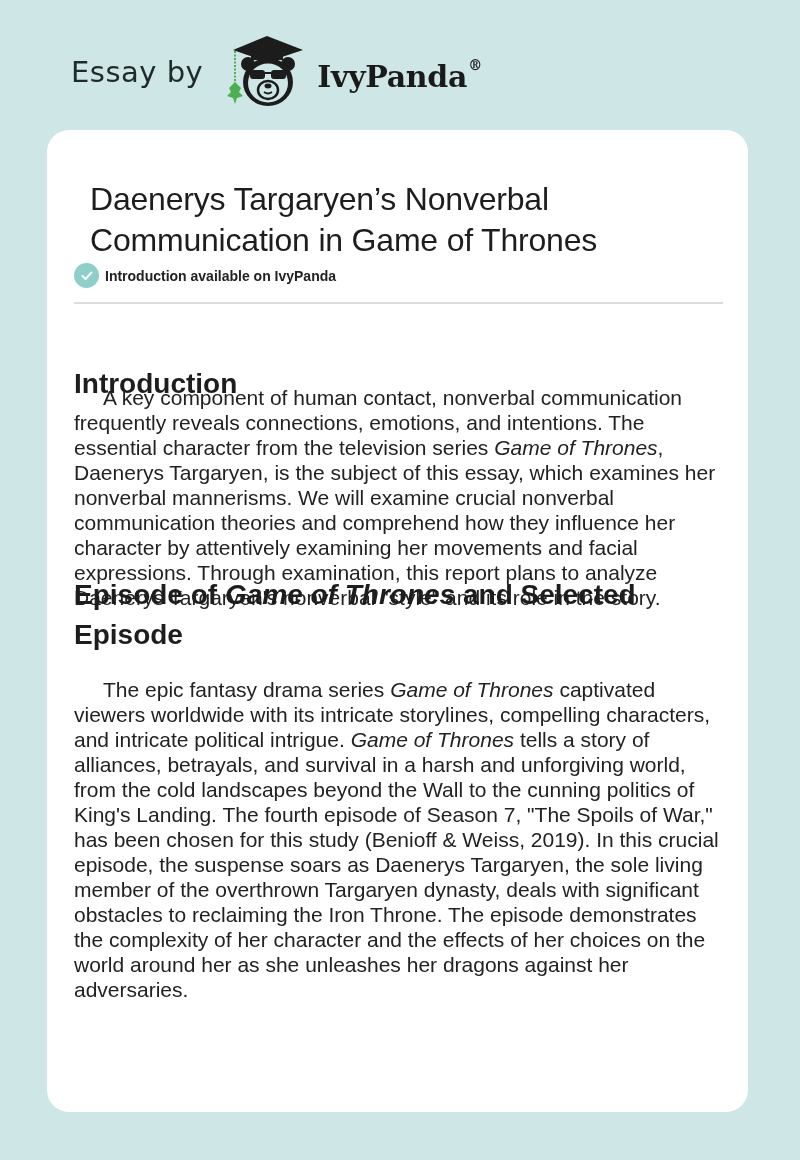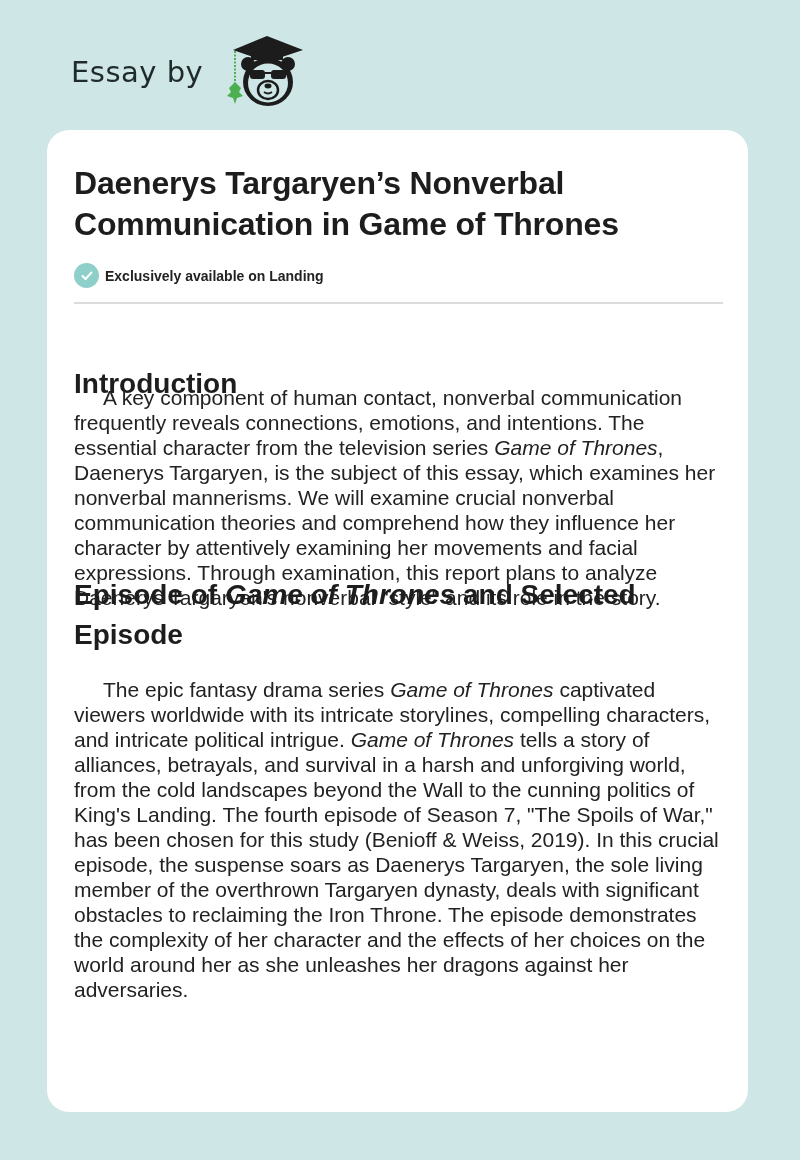--- a/index.html
+++ b/index.html
@@ -28,22 +28,22 @@
   .reg { font-size: 14px; vertical-align: top; position: relative; top: -2px; margin-left: 1px; }
 
   .card {
     position: absolute; left: 47px; top: 130px;
     width: 701px; height: 982px;
     background: #ffffff; border-radius: 22px;
   }
   .content { position: absolute; left: 27px; top: 0; width: 649px; }
 
   .title {
-    margin: 0; position: absolute; top: 33px; left: 0; width: 640px;
-    font-size: 32px; font-weight: bold; line-height: 41px; color: #1d1d1d;
+    margin: 16px; position: absolute; top: 33px; left: 0; width: 640px;
+    font-size: 32px; font-weight: normal; line-height: 41px; color: #1d1d1d;
     letter-spacing: -0.2px;
   }
   .exclusive {
     position: absolute; top: 133px; left: 0;
     display: flex; align-items: center;
   }
   .check-badge {
     width: 25px; height: 25px; border-radius: 50%;
     background: #8fcfc9; display: flex; align-items: center; justify-content: center;
     margin-right: 6px;
@@ -86,33 +86,34 @@
     <ellipse cx="47" cy="49" rx="20" ry="19.5" fill="#cfe6e6"></ellipse>
 
     <rect x="29" y="36" width="15" height="9" rx="3" fill="#1c1c1c"></rect>
     <rect x="50" y="36" width="15" height="9" rx="3" fill="#1c1c1c"></rect>
     <line x1="44" y1="39" x2="50" y2="39" stroke="#1c1c1c" stroke-width="2"></line>
 
     <ellipse cx="47" cy="56" rx="10" ry="9" fill="#cfe6e6" stroke="#1c1c1c" stroke-width="2.5"></ellipse>
     <ellipse cx="47" cy="52" rx="3.5" ry="2.4" fill="#1c1c1c"></ellipse>
     <path d="M43,58 Q47,61 51,58" stroke="#1c1c1c" stroke-width="1.8" fill="none"></path>
   </svg>
+  <span class="brand"><span>IvyPanda</span><span class="reg">®</span></span>
 </div>
 
 <div class="card">
   <div class="content">
     <h1 class="title">Daenerys Targaryen’s Nonverbal Communication in Game of Thrones</h1>
 
     <div class="exclusive">
       <span class="check-badge">
         <svg width="12" height="10" viewBox="0 0 12 10">
             <path d="M1.5,5 L4.5,8 L10.5,1.5" stroke="#ffffff" stroke-width="2" fill="none" stroke-linecap="round" stroke-linejoin="round"></path>
           </svg>
       </span>
-      <span class="exclusive-text">Exclusively available on Landing</span>
+      <span class="exclusive-text">Introduction available on IvyPanda</span>
     </div>
 
     <div class="divider"></div>
 
     <h2 class="h2" style="top:194px;margin-top:40px;">Introduction</h2>
 
     <p class="para" style="top:255px;"><span>A key component of human contact, nonverbal communication frequently reveals connections, emotions, and intentions. The essential character from the television series </span><em>Game of Thrones</em><span>, Daenerys Targaryen, is the subject of this essay, which examines her nonverbal mannerisms. We will examine crucial nonverbal communication theories and comprehend how they influence her character by attentively examining her movements and facial expressions. Through examination, this report plans to analyze Daenerys Targaryen's nonverbal "style" and its role in the story.</span></p>
 
     <h2 class="h2" style="top:445px;"><span>Episode of </span><em>Game of Thrones</em><span> and Selected Episode</span></h2>
 

